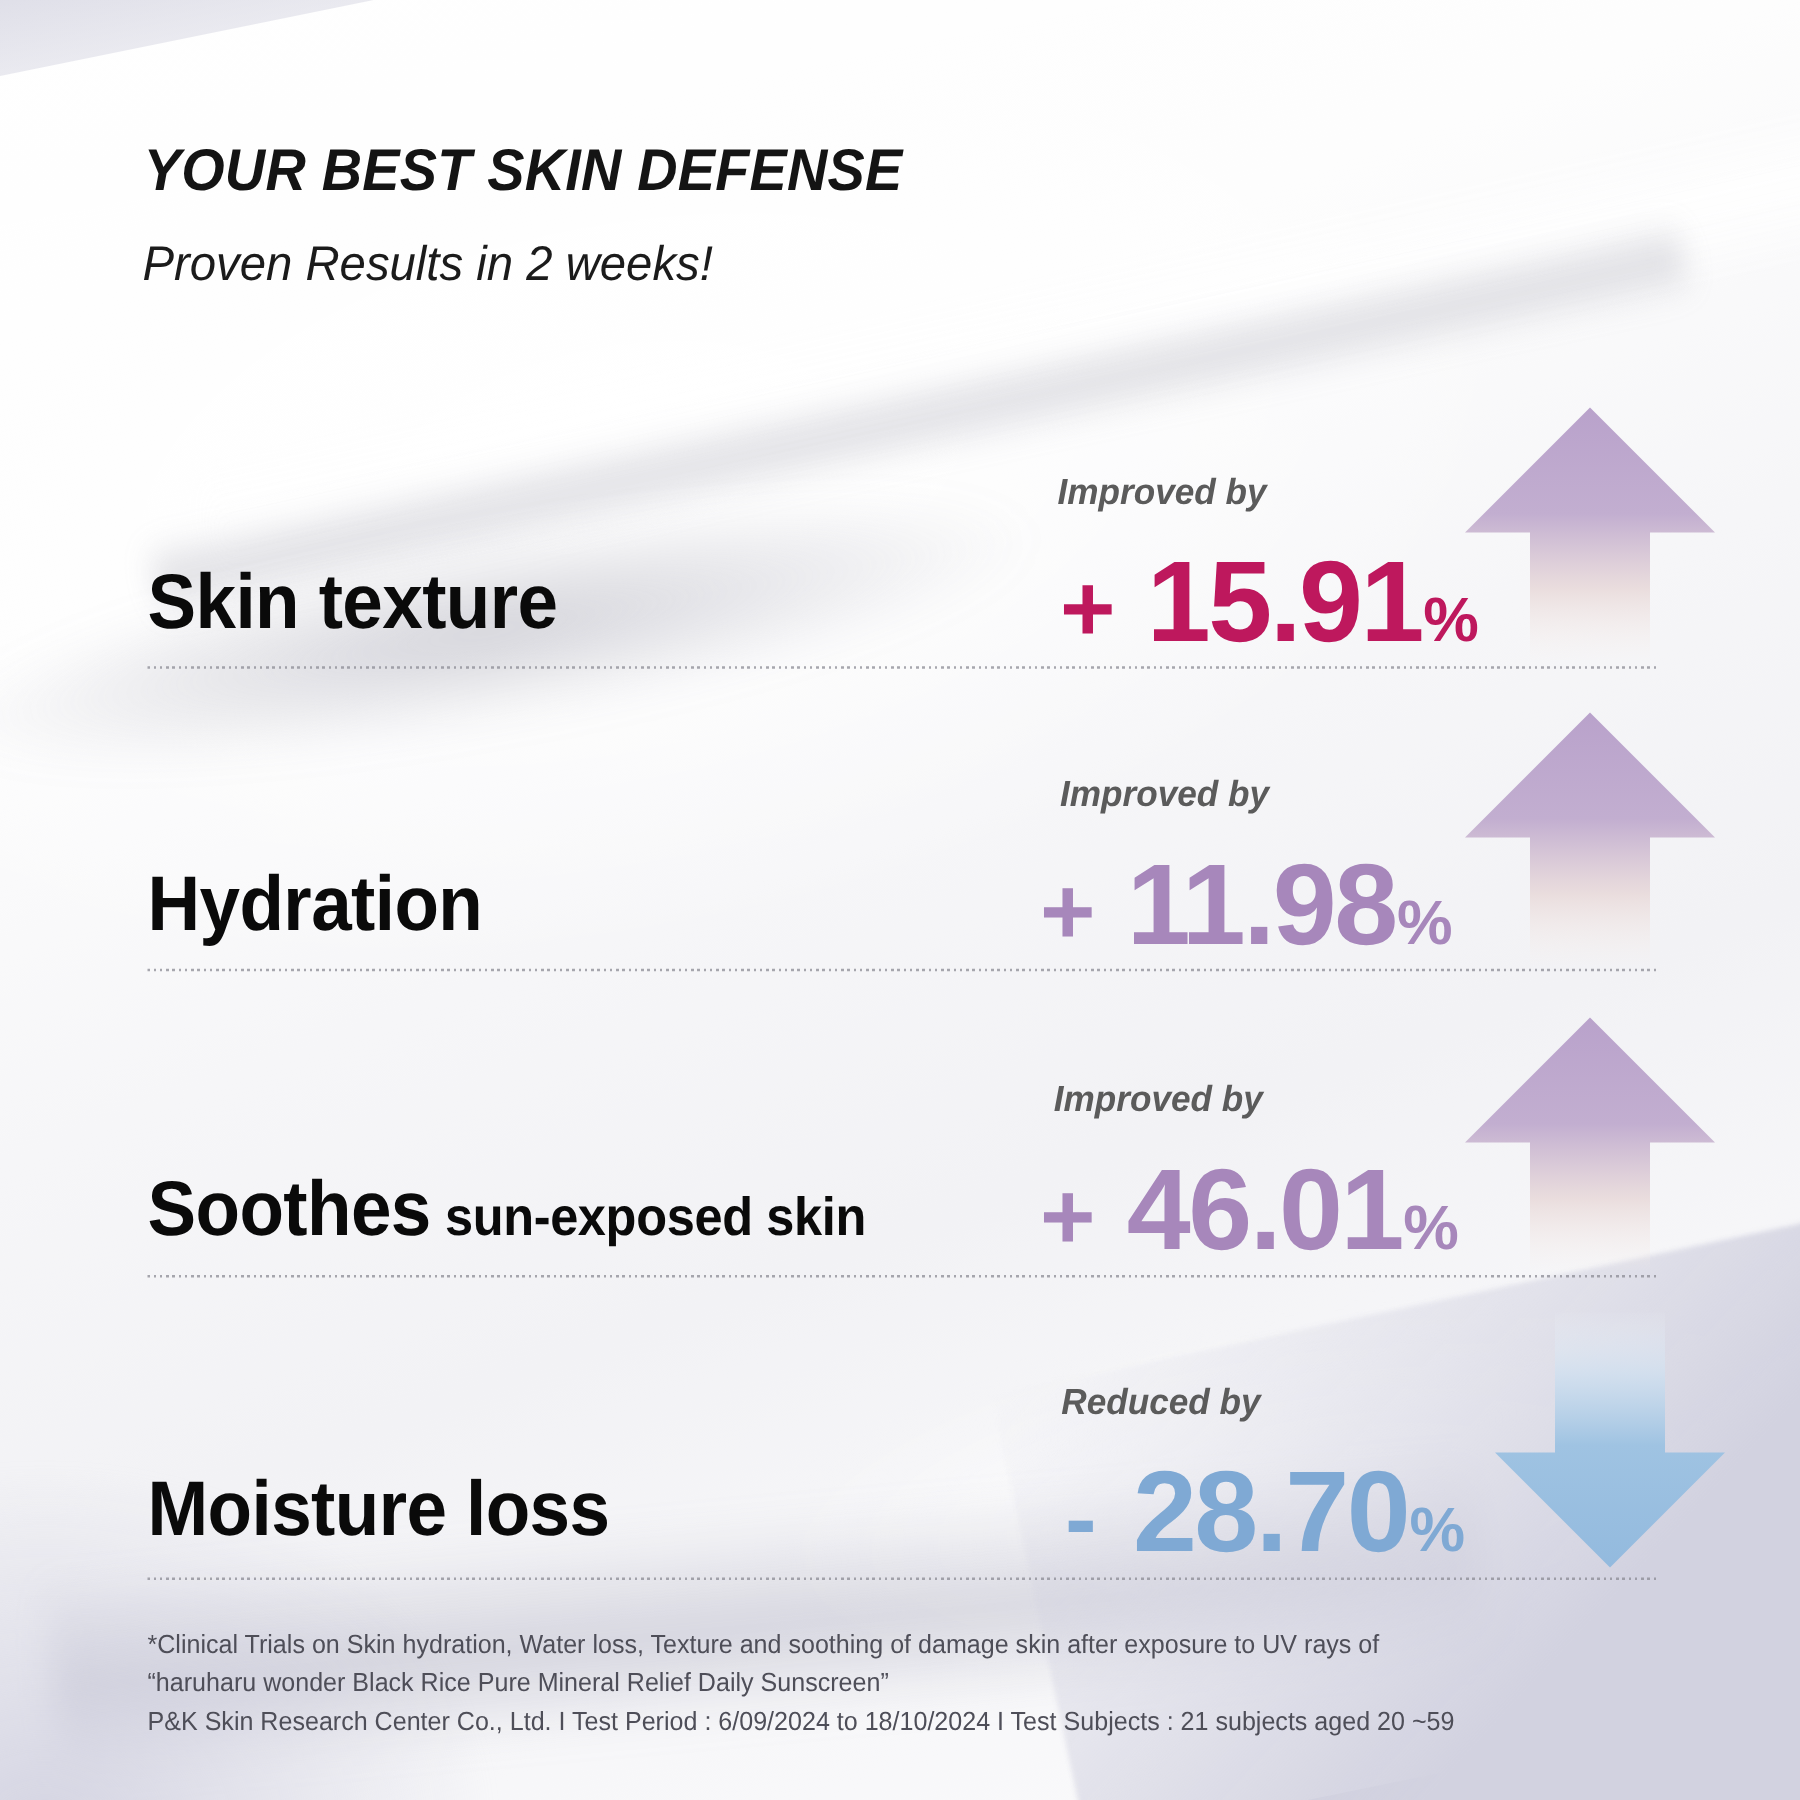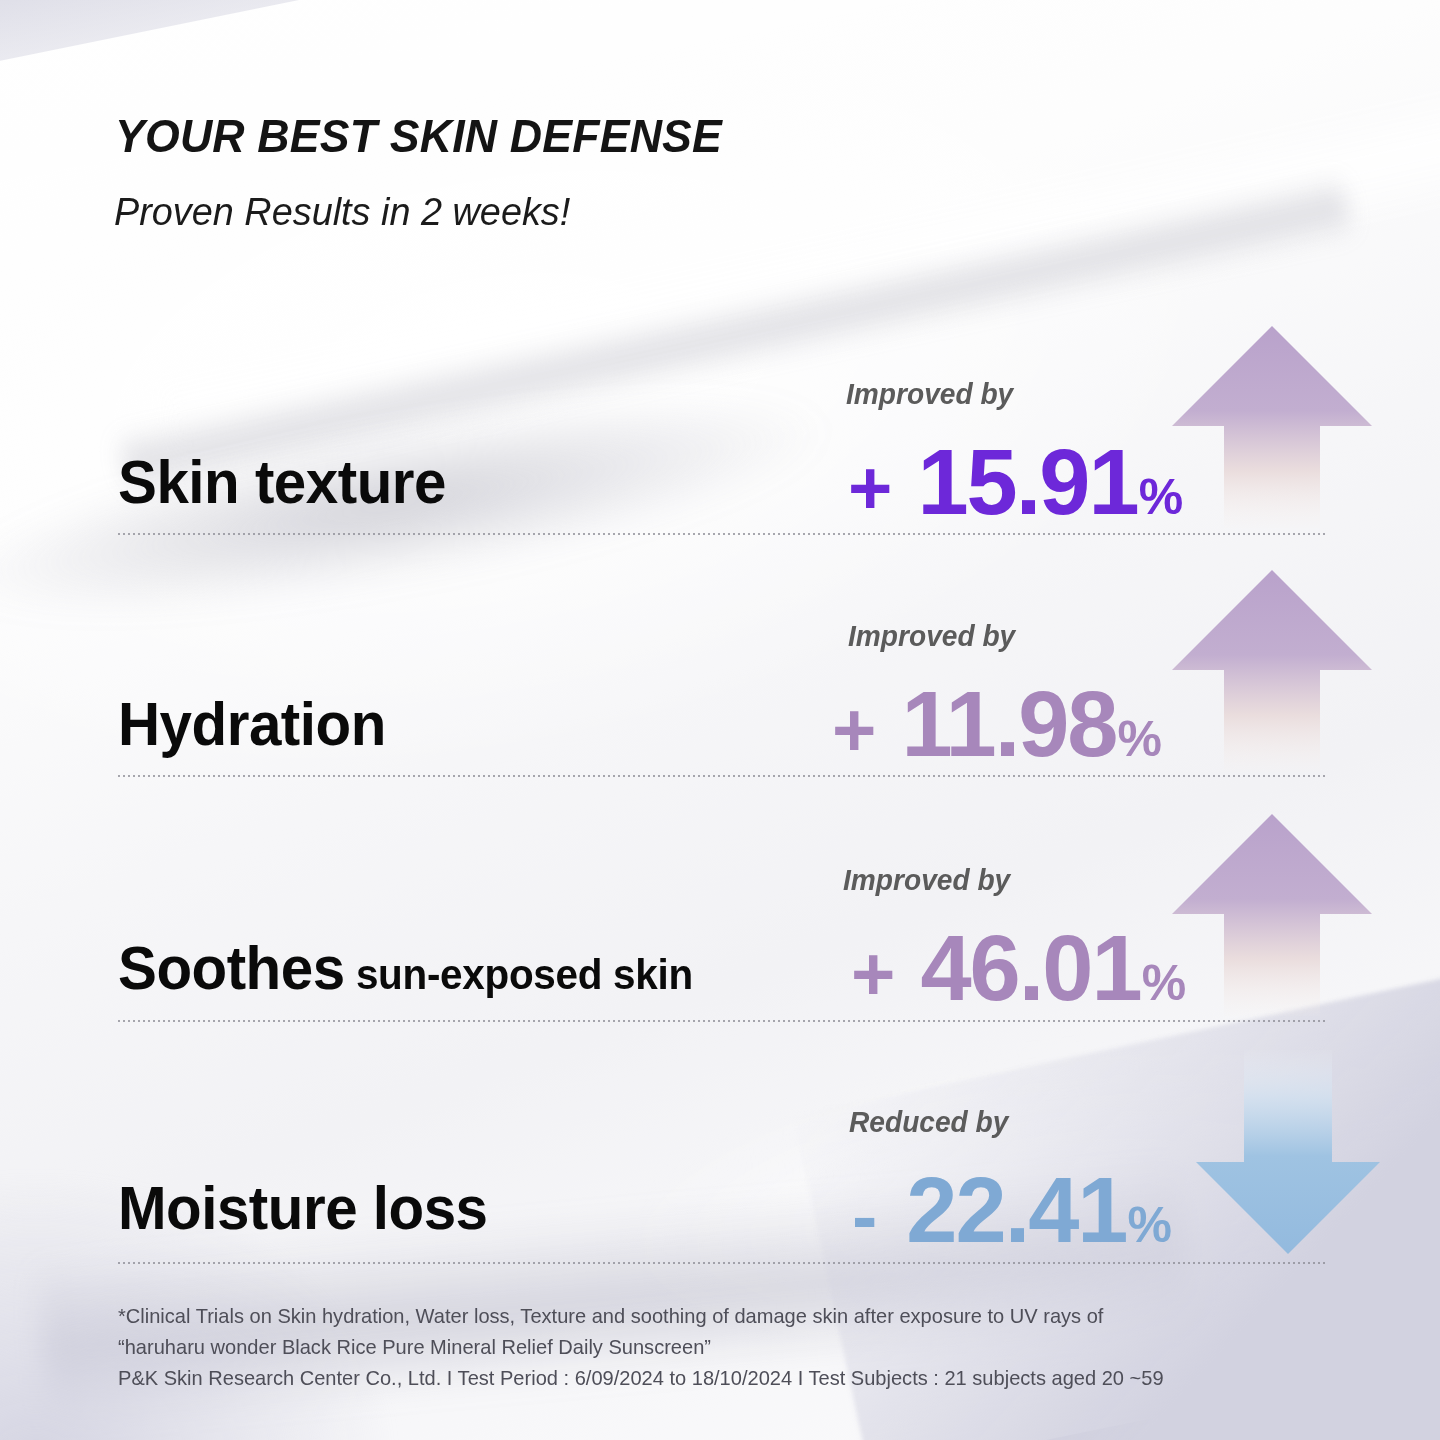--- a/index.html
+++ b/index.html
@@ -193,21 +193,21 @@
               <stop offset="0%" stop-color="#b9a2cb"></stop>
               <stop offset="42%" stop-color="#c2aed0"></stop>
               <stop offset="72%" stop-color="#e8d9d9" stop-opacity="0.85"></stop>
               <stop offset="100%" stop-color="#f6eeea" stop-opacity="0.05"></stop>
             </linearGradient>
           </defs>
           <path d="M104 4 L204 104 L152 104 L152 206 L56 206 L56 104 L4 104 Z" fill="url(#gUp1)"></path>
         </svg>
       </div>
       <div class="caption" style="left:846px; top:378px;">Improved by</div>
-      <div class="value" style="left:848px; top:430px; color:#6d28d9;">
+      <div class="value" style="left:848px; top:430px; color:#be185d;">
         <span class="sign">+</span><span style="display:inline-block;width:26px;"></span><span class="num">15.91</span><span class="pct">%</span>
       </div>
       <div class="row-label" style="top:446px;">
         <span class="main">Skin texture</span>
       </div>
       <div class="divider" style="top:533px;"></div>
     </div>
 
     <div class="row">
       <div class="arrow" style="left:1168px; top:566px;">
@@ -241,21 +241,21 @@
               <stop offset="0%" stop-color="#b9a2cb"></stop>
               <stop offset="42%" stop-color="#c2aed0"></stop>
               <stop offset="72%" stop-color="#e8d9d9" stop-opacity="0.85"></stop>
               <stop offset="100%" stop-color="#f6eeea" stop-opacity="0.05"></stop>
             </linearGradient>
           </defs>
           <path d="M104 4 L204 104 L152 104 L152 206 L56 206 L56 104 L4 104 Z" fill="url(#gUp3)"></path>
         </svg>
       </div>
       <div class="caption" style="left:843px; top:864px;">Improved by</div>
-      <div class="value" style="left:851px; top:916px; color:#a787bb;">
+      <div class="value" style="left:832px; top:916px; color:#a787bb;">
         <span class="sign">+</span><span style="display:inline-block;width:26px;"></span><span class="num">46.01</span><span class="pct">%</span>
       </div>
       <div class="row-label" style="top:932px;">
         <span class="main">Soothes</span><span class="sub">sun-exposed skin</span>
       </div>
       <div class="divider" style="top:1020px;"></div>
     </div>
 
     <div class="row">
       <div class="arrow" style="left:1192px; top:1046px;">
@@ -266,21 +266,21 @@
               <stop offset="24%" stop-color="#cfe0f0" stop-opacity="0.75"></stop>
               <stop offset="52%" stop-color="#9fc3e2"></stop>
               <stop offset="100%" stop-color="#93bade"></stop>
             </linearGradient>
           </defs>
           <path d="M96 208 L4 116 L52 116 L52 4 L140 4 L140 116 L188 116 Z" fill="url(#gDn1)"></path>
         </svg>
       </div>
       <div class="caption" style="left:849px; top:1106px;">Reduced by</div>
       <div class="value" style="left:852px; top:1158px; color:#7fa9d4;">
-        <span class="sign">-</span><span style="display:inline-block;width:30px;"></span><span class="num">22.41</span><span class="pct">%</span>
+        <span class="sign">-</span><span style="display:inline-block;width:30px;"></span><span class="num">28.70</span><span class="pct">%</span>
       </div>
       <div class="row-label" style="top:1172px;">
         <span class="main">Moisture loss</span>
       </div>
       <div class="divider" style="top:1262px;"></div>
     </div>
 
   </div>
 
   <div class="footnote">

